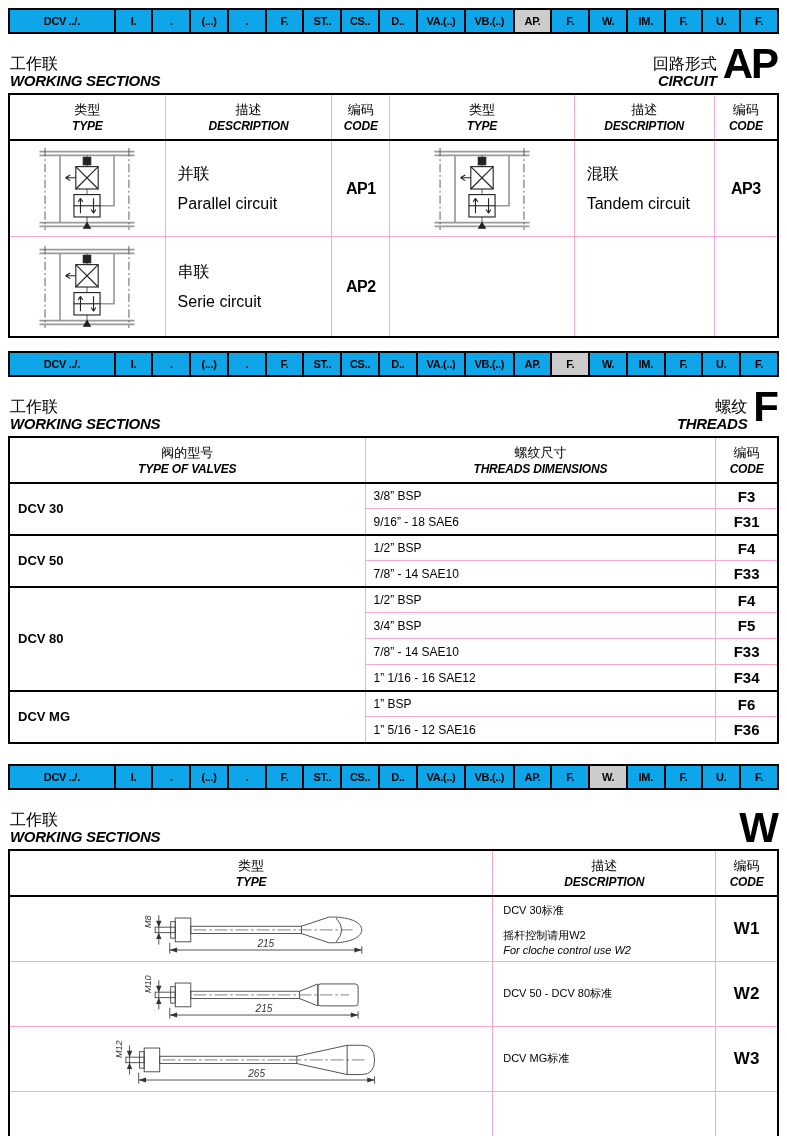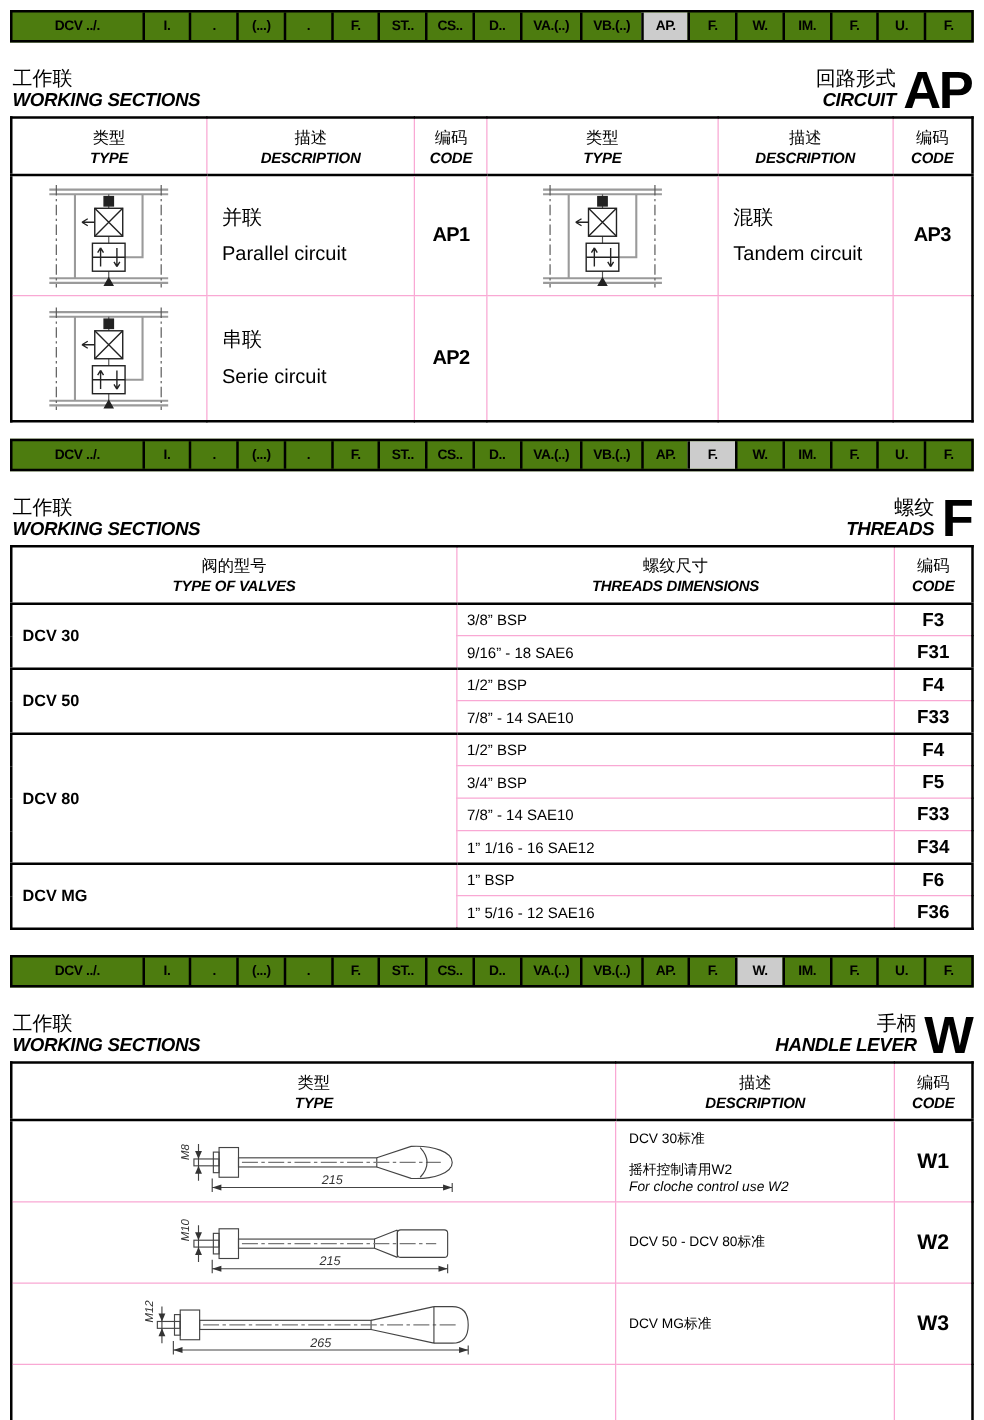--- a/index.html
+++ b/index.html
@@ -1,31 +1,31 @@
 <!DOCTYPE html>
 <html><head>
 <meta charset="utf-8">
 <style>
   html,body{margin:0;padding:0;background:#fff;}
   body{width:787px;height:1136px;font-family:"Liberation Sans",sans-serif;color:#000;overflow:hidden;}
   .page{padding:8px 8px 0 8px;}
 
   
-  .pn-bar{display:flex;border:2px solid #000;height:22px;align-items:stretch;background:#4d7c0f;}
+  .pn-bar{display:flex;border:2px solid #000;height:22px;align-items:stretch;background:#0ea5e9;}
   .pn-cell{flex:1 1 0;display:flex;align-items:center;justify-content:center;
            border-left:2px solid #000;font-weight:bold;font-size:11px;letter-spacing:-0.3px;white-space:nowrap;}
   .pn-cell:first-child{border-left:none;flex:2.9 1 0;}
   .pn-wide{flex:1.3 1 0 !important;}
   .pn-hi{background:#ccc;}
 
   
   .sec-head{display:flex;justify-content:space-between;align-items:flex-end;padding:5px 2px 3px 2px;}
   .t-zh{font-size:16px;line-height:1.15;margin-top:16px;}
   .t-en{font-size:15px;font-weight:bold;font-style:italic;letter-spacing:-0.3px;line-height:1.1;}
-  .sec-right{display:flex;align-items:flex-end;}
+  .sec-right{display:flex;align-items:center;}
   .sub{text-align:right;}
   .big-code{font-size:42px;font-weight:bold;line-height:0.82;margin-left:6px;letter-spacing:-2px;}
 
   
   table.tbl{border-collapse:collapse;width:100%;table-layout:fixed;border:2px solid #000;}
   .tbl th,.tbl td{border:1px solid #f9a8d4;padding:0;vertical-align:middle;}
   .tbl thead th{height:44px;border-bottom:2px solid #000;}
   .hz{font-size:13px;font-weight:normal;}
   .he{font-size:12px;font-weight:bold;font-style:italic;letter-spacing:-0.2px;}
   th{text-align:center;}
@@ -374,24 +374,20 @@
       <div class="pn-cell">U.</div>
       <div class="pn-cell">F.</div>
     </div>
 
   <div class="sec-head">
     <div>
       <div class="t-zh">工作联</div>
       <div class="t-en">WORKING SECTIONS</div>
     </div>
     <div class="sec-right">
-      <div class="sub">
-        <div class="t-zh">手柄</div>
-        <div class="t-en">HANDLE LEVER</div>
-      </div>
       <div class="big-code">W</div>
     </div>
   </div>
 
   <table class="tbl s3">
     <colgroup>
         <col class="c1">
         <col class="c2">
         <col class="c3">
       </colgroup>

